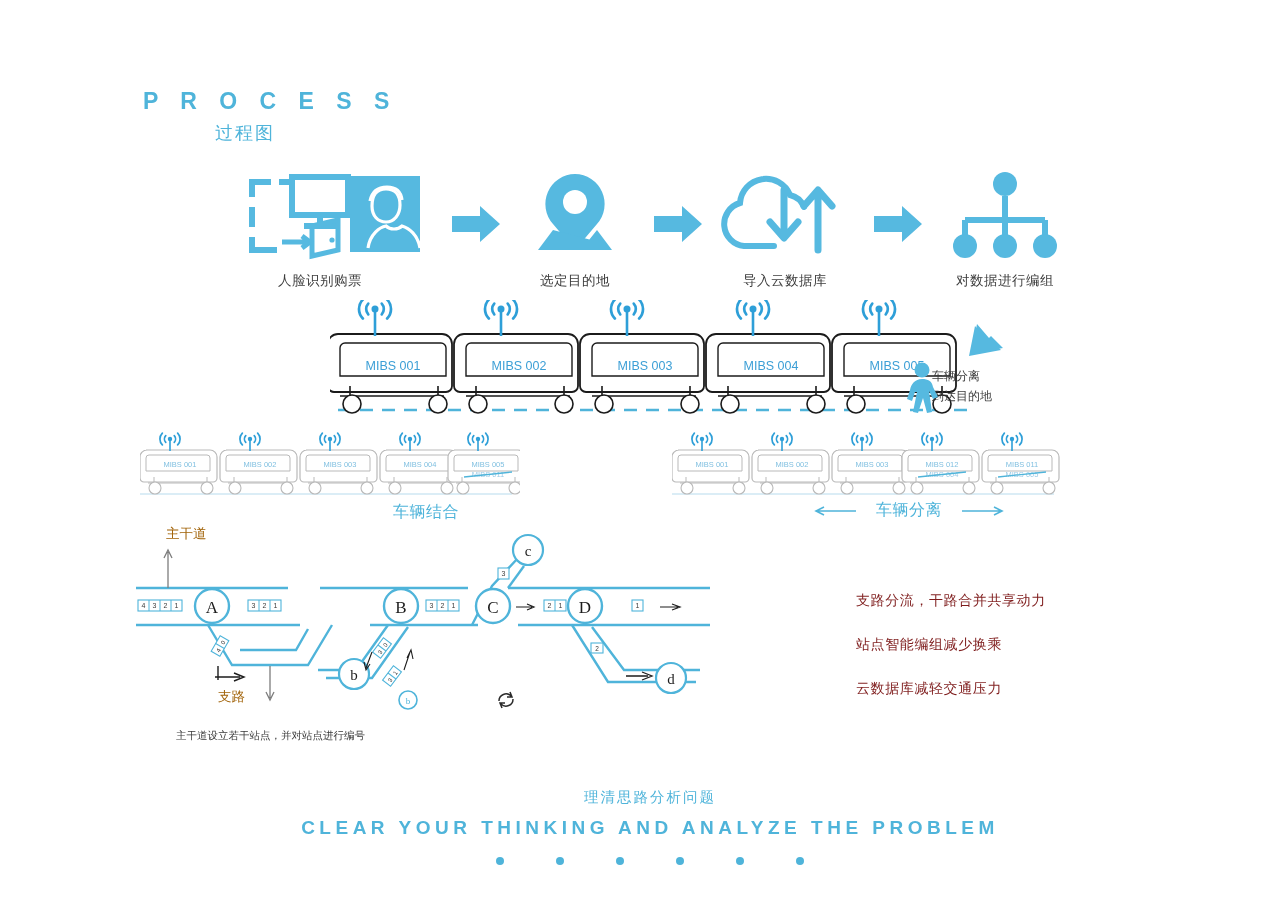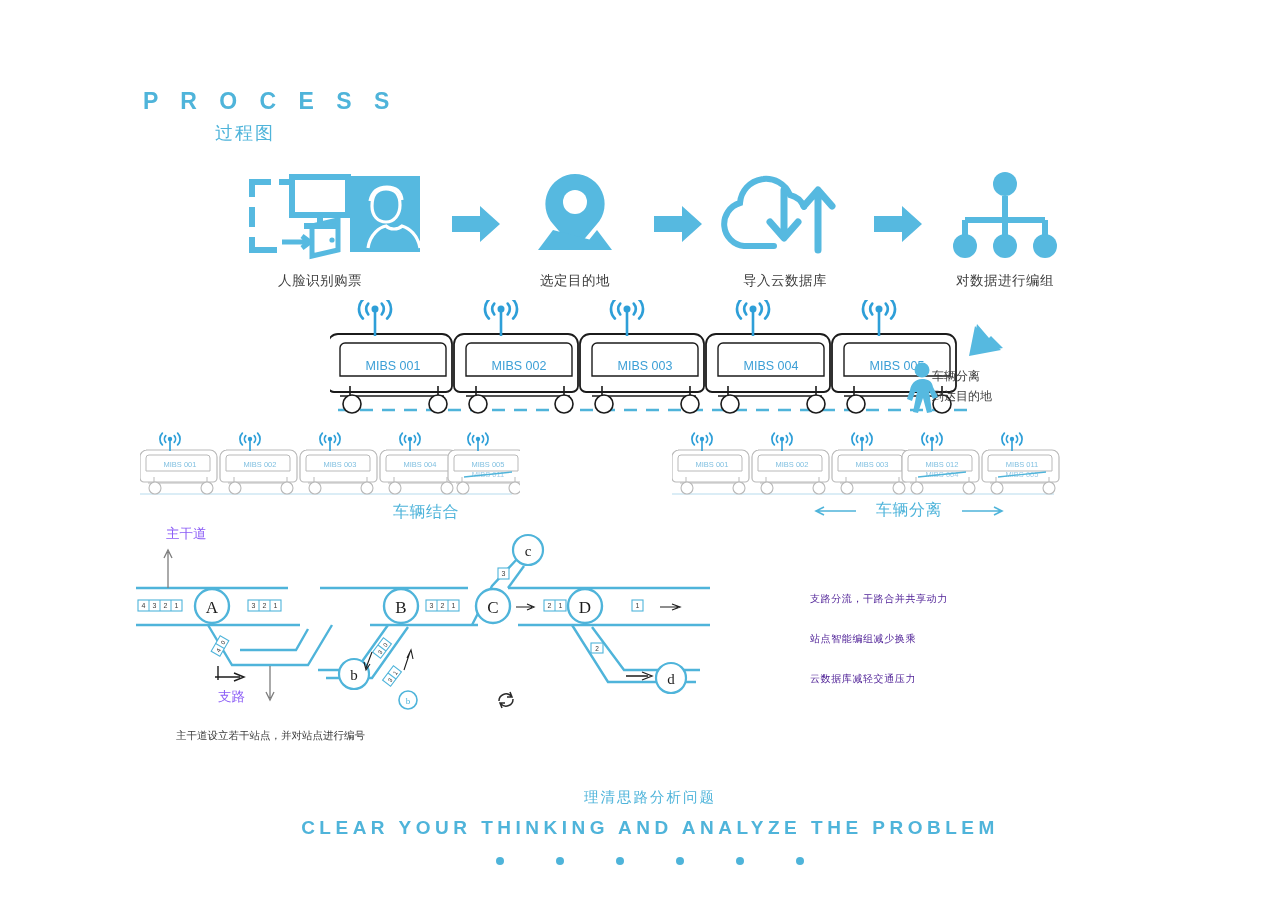--- a/index.html
+++ b/index.html
@@ -44,25 +44,25 @@
 
   
   .mini-cap{
     font-size:16px;color:#4fb4da;white-space:nowrap;letter-spacing:.5px;
   }
 
   
   .route{left:120px;top:530px;}
   .node-letter{font-size:17px;fill:#1d1d1d;font-family:"Liberation Serif",serif;}
   .node-letter-sm{font-size:15px;fill:#1d1d1d;font-family:"Liberation Serif",serif;}
-  .route-text{font-size:13.5px;color:#8b5cf6;white-space:nowrap;}
+  .route-text{font-size:13.5px;color:#a16207;white-space:nowrap;}
 
   
   .bullets{left:810px;top:592px;}
-  .bullets div{font-size:10px;color:#4c1d95;margin-bottom:26px;letter-spacing:.6px;white-space:nowrap;}
+  .bullets div{font-size:14px;color:#7f1d1d;margin-bottom:26px;letter-spacing:.6px;white-space:nowrap;margin-left:46px;}
 
   
   .note{font-size:10.5px;color:#3a3a3a;white-space:nowrap;line-height:17px;}
 
   
   .footer{left:0;top:788px;width:1280px;text-align:center;margin-left:10px;}
   .footer .cn{font-size:14.5px;color:#4fb4da;letter-spacing:2px;}
   .footer .en{
     font-size:19px;color:#4fb4da;letter-spacing:4.5px;margin-top:10px;font-weight:600;text-align:center;
   }

